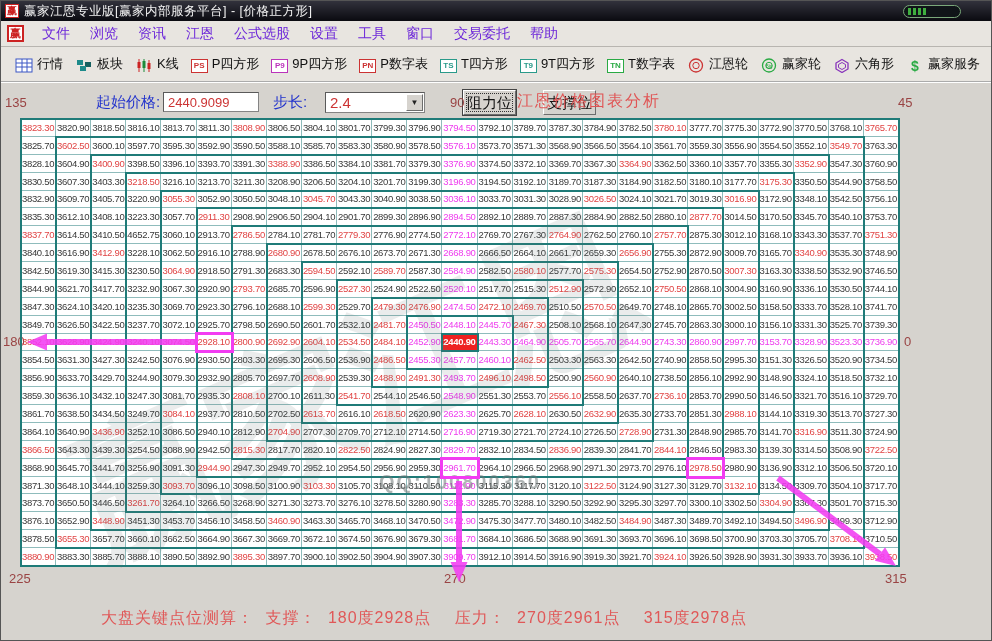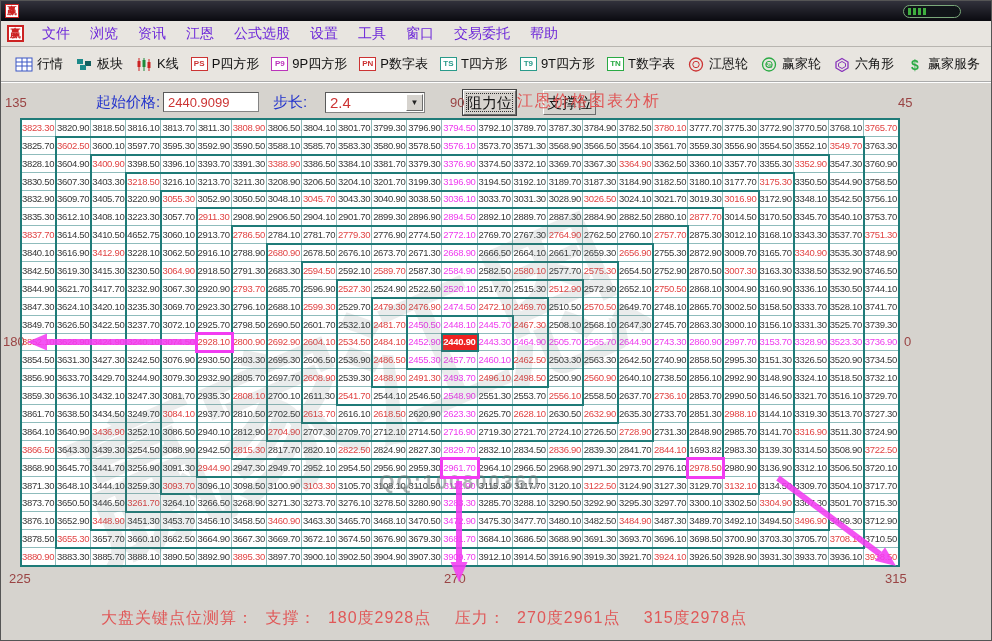--- a/index.html
+++ b/index.html
@@ -19,21 +19,21 @@
   
   .menubar { position:absolute; left:0; top:20px; width:100%; height:26px; background:#e8e5e0;
     border-bottom:1px solid #b8b5b0; display:flex; align-items:center; padding-left:6px; }
   .menu-logo { width:17px; height:17px; border:2px solid #c22; color:#c22; background:#fff;
     font-weight:bold; font-size:11px; line-height:13px; text-align:center; margin-right:8px; }
   .menu-item { padding:3px 10px; font-size:14px; color:#6d28d9; cursor:default; }
 
   
   .toolbar { position:absolute; left:0; top:46px; width:100%; height:36px; background:#e8e5e0;
     border-bottom:2px groove #fff; display:flex; align-items:center; padding-left:8px; }
-  .tool-item { display:flex; align-items:center; gap:4px; padding:2px 6px; font-size:13px; color:#111; }
+  .tool-item { display:flex; align-items:flex-end; gap:4px; padding:2px 6px; font-size:13px; color:#111; }
   .tool-badge { display:inline-block; min-width:17px; height:14px; background:#fff; border:1px solid;
     font-size:8px; font-weight:bold; line-height:12px; text-align:center; }
 
   
   .controls { position:absolute; left:0; top:82px; width:100%; height:36px; }
   .angle-inline { position:absolute; font-size:13px; color:#9a4444; }
   .ctl-label { position:absolute; font-size:15px; color:#2233cc; }
   .ctl-input { position:absolute; width:96px; height:20px; background:#fff; border:1px solid #848484;
     border-top-color:#5a5a5a; border-left-color:#5a5a5a; color:#cc3333; font-size:13px; padding:6px 4px;
     font-family:"Liberation Sans",sans-serif; }
@@ -73,20 +73,21 @@
   .summary span { margin-right:18px; }
   .summary .tight { margin-right:6px; }
 </style>
 </head>
 <body>
 
 <div class="window">
 
   <div class="titlebar">
     <span class="app-icon">赢</span>
+    <span class="title-text">赢家江恩专业版[赢家内部服务平台] - [价格正方形]</span>
     <span class="battery">
         <i></i>
         <i></i>
         <i></i>
         <i></i>
       </span>
   </div>
 
   <div class="menubar">
     <span class="menu-logo">赢</span>
@@ -654,21 +655,21 @@
         <div class="cell red">2822.50</div>
         <div class="cell ">2824.90</div>
         <div class="cell ">2827.30</div>
         <div class="cell mag">2829.70</div>
         <div class="cell ">2832.10</div>
         <div class="cell ">2834.50</div>
         <div class="cell red">2836.90</div>
         <div class="cell ">2839.30</div>
         <div class="cell ">2841.70</div>
         <div class="cell red">2844.10</div>
-        <div class="cell ">1693.82</div>
+        <div class="cell ">2846.50</div>
         <div class="cell ">2983.30</div>
         <div class="cell ">3139.30</div>
         <div class="cell ">3314.50</div>
         <div class="cell ">3508.90</div>
         <div class="cell red">3722.50</div>
         <div class="cell ">3868.90</div>
         <div class="cell ">3645.70</div>
         <div class="cell ">3441.70</div>
         <div class="cell ">3256.90</div>
         <div class="cell ">3091.30</div>

